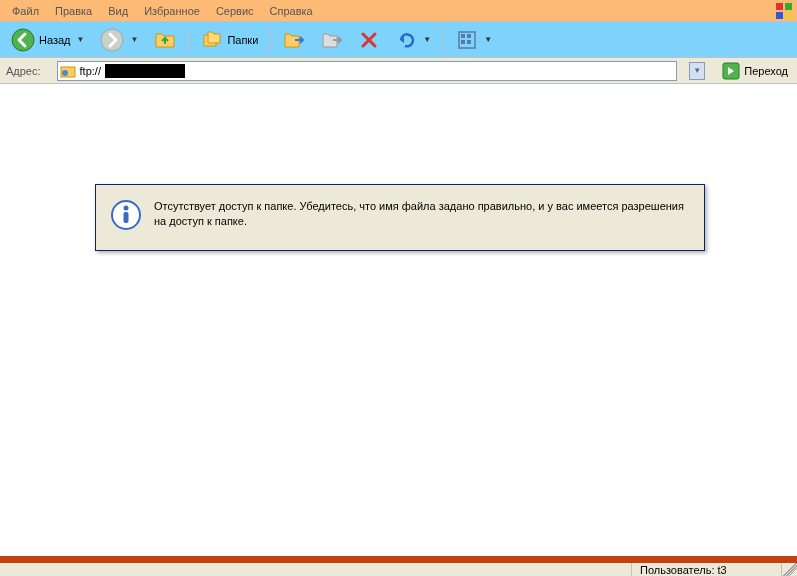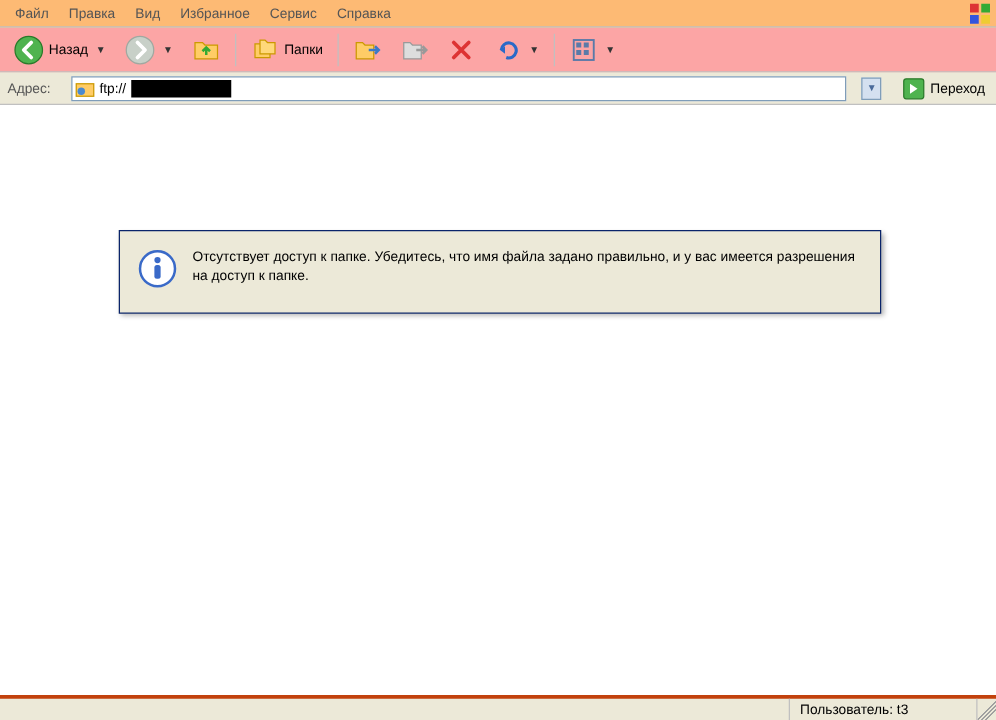--- a/index.html
+++ b/index.html
@@ -30,21 +30,21 @@
   }
   .win-logo {
     position: absolute; right: 4px; top: 2px;
     width: 18px; height: 18px;
   }
   
   .toolbar {
     display: flex;
     align-items: center;
     height: 36px;
-    background: #fca5a5;
+    background: #7dd3fc;
     border-bottom: 1px solid #c0c0c0;
     padding: 0 4px;
     gap: 2px;
   }
   .tb-btn {
     display: flex;
     align-items: center;
     gap: 4px;
     padding: 2px 6px;
     border: 1px solid transparent;
@@ -157,21 +157,21 @@
     box-shadow: 0 0 0 1px #7ea6d6;
     font-family: Tahoma; font-size: 11px;
     cursor: pointer;
   }
   
   .statusbar {
     position: absolute;
     left: 0; right: 0; bottom: 0;
     height: 20px;
     background: #ece9d8;
-    border-top: 3px solid #c2410c;
+    border-top: 7px solid #c2410c;
     display: flex;
     align-items: center;
     font-size: 11px;
   }
   .status-cell {
     height: 100%;
     border-left: 1px solid #c0c0c0;
     display: flex;
     align-items: center;
     padding: 0 8px;

